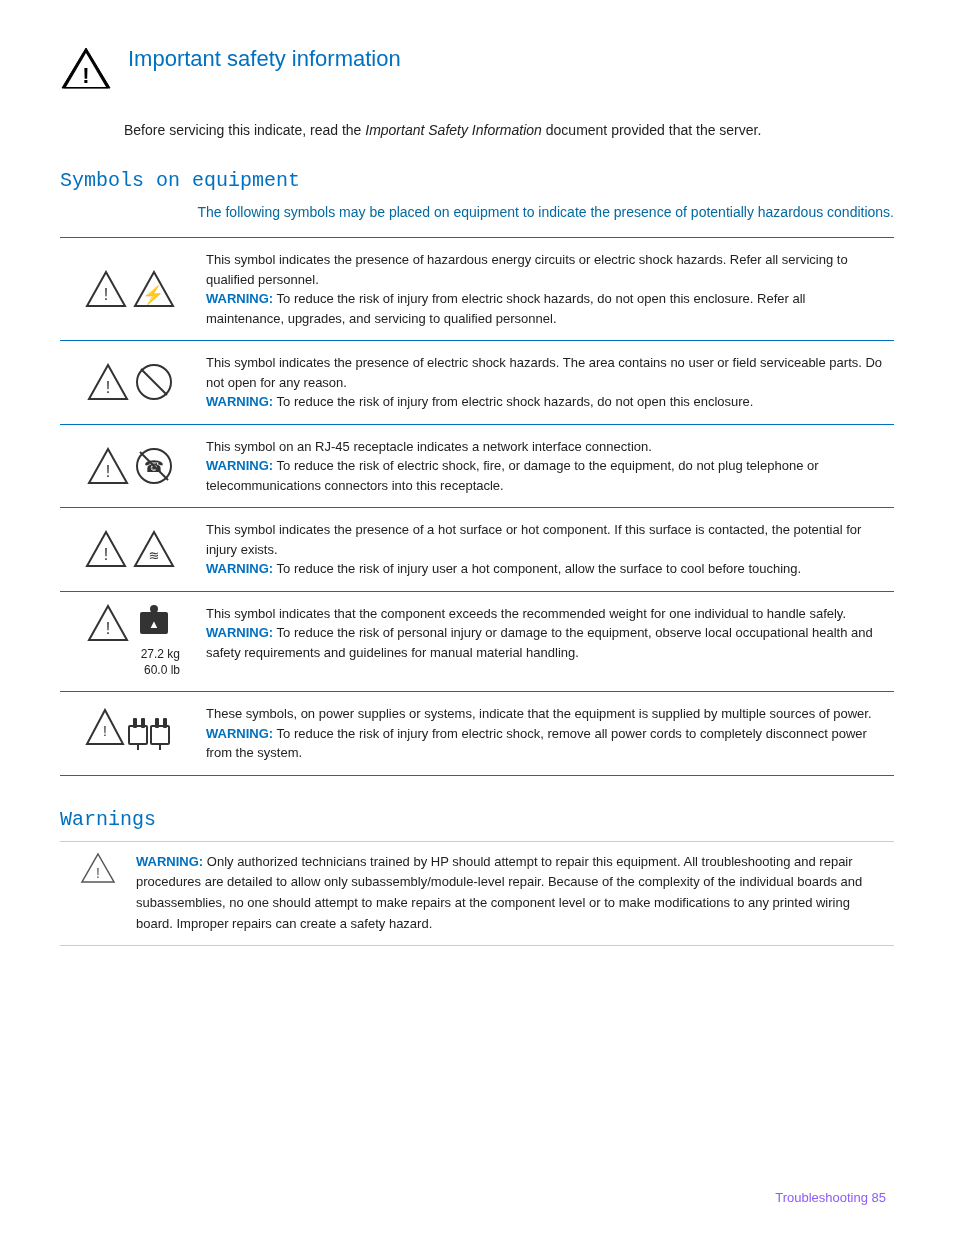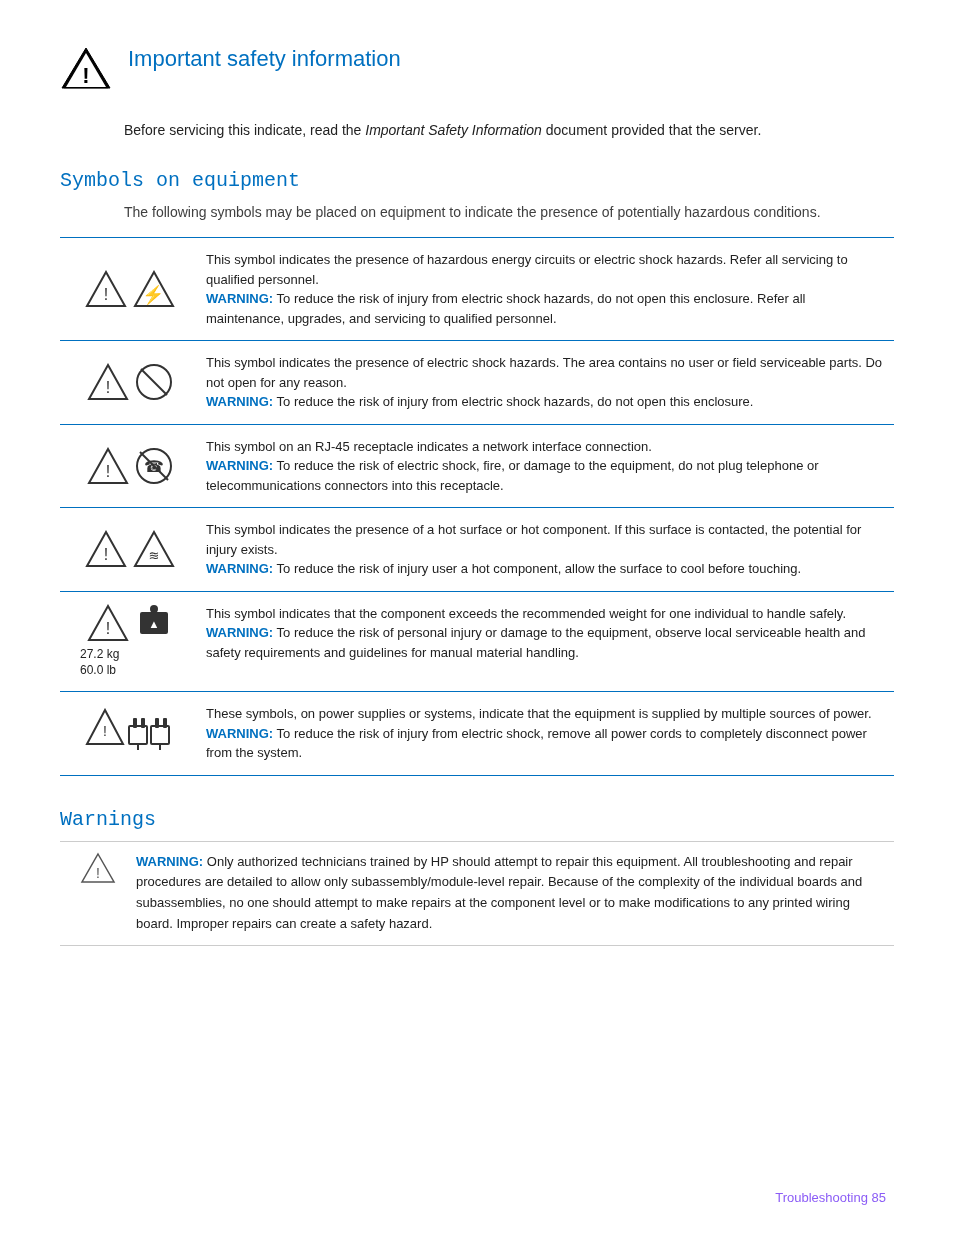--- a/index.html
+++ b/index.html
@@ -48,24 +48,25 @@
     
     .section-heading {
       color: #0070c0;
       font-size: 20px;
       font-weight: normal;
       margin-bottom: 10px;
       font-family: Liberation Mono, monospace;
     }
     .section-intro {
       font-size: 14px;
-      color: #404040;
-      margin-left: 64px;
+      color: #0369a1;
+      margin-left: 84px;
       margin-bottom: 14px;
       line-height: 1.5;
+      text-align: right;
     }
 
     
     .symbol-table {
       width: 100%;
       border-collapse: collapse;
       margin-bottom: 32px;
     }
     .symbol-table tr {
       border-top: 1px solid #0070c0;
@@ -128,21 +129,21 @@
       position: absolute;
       bottom: 30px;
       right: 68px;
       font-size: 13px;
       color: #8b5cf6;
     }
 
     
     .weight-label {
       font-size: 12px;
-      text-align: left;
+      text-align: right;
       line-height: 1.4;
       margin-top: 4px;
     }
   </style>
 </head>
 <body>
 
 <div class="important-header">
   <div class="warning-triangle-large">
     <svg width="52" height="48" viewBox="0 0 52 48">
@@ -258,21 +259,21 @@
         <svg width="38" height="38" viewBox="0 0 38 38">
           <rect x="5" y="8" width="28" height="22" rx="2" fill="#333"></rect>
           <circle cx="19" cy="5" r="4" fill="#333"></circle>
           <text x="19" y="24" text-anchor="middle" font-size="11" fill="#fff" font-weight="bold">▲</text>
         </svg>
       </div>
       <div class="weight-label">27.2 kg<br>60.0 lb</div>
     </td>
     <td class="desc-cell">
       <span>This symbol indicates that the component exceeds the recommended weight for one individual to handle safely.</span><br>
-      <span class="warning-label">WARNING:</span><span> To reduce the risk of personal injury or damage to the equipment, observe local serviceable health and safety requirements and guidelines for manual material handling.</span>
+      <span class="warning-label">WARNING:</span><span> To reduce the risk of personal injury or damage to the equipment, observe local occupational health and safety requirements and guidelines for manual material handling.</span>
     </td>
   </tr>
 
   <tr>
     <td class="symbol-cell">
       <div class="symbol-icons">
 
         <svg width="90" height="50" viewBox="0 0 90 50">
 
           <polygon points="20,2 38,36 2,36" fill="none" stroke="#333" stroke-width="2"></polygon>

